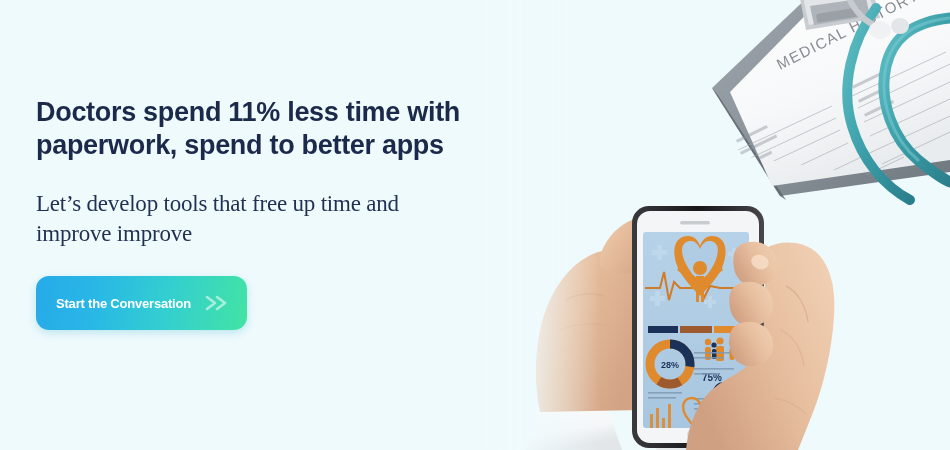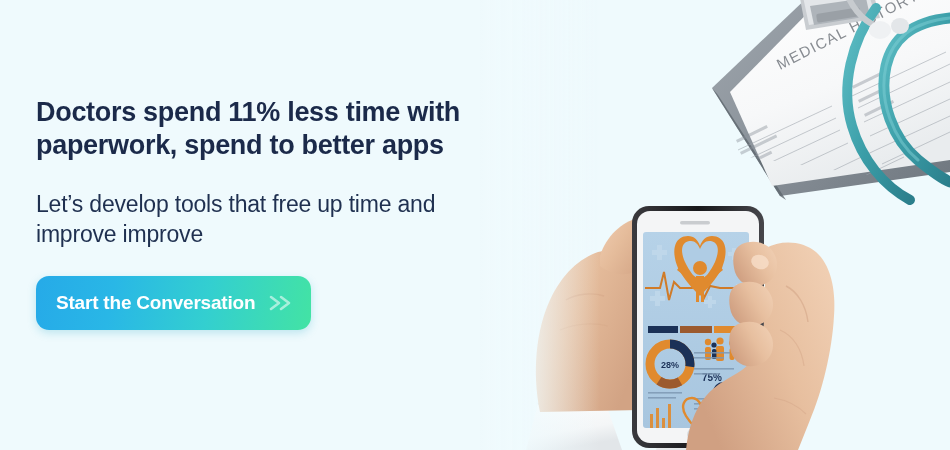--- a/index.html
+++ b/index.html
@@ -38,20 +38,21 @@
     letter-spacing: -0.3px;
   }
   .subhead {
     margin: 0;
     padding-top: 27px;
     font-size: 23px;
     line-height: 30px;
     font-weight: normal;
     color: #1F3050;
     letter-spacing: -0.2px;
+    font-family: Liberation Serif, serif;
   }
 
   
   .cta-wrap {
     padding-top: 27px;
   }
   .cta {
     display: inline-flex;
     align-items: center;
     gap: 12px;
@@ -59,21 +60,21 @@
     padding: 0 18px 0 20px;
     border: none;
     border-radius: 13px;
     background: linear-gradient(100deg, #26AAE8 0%, #29B7E6 28%, #33CFD0 62%, #43E3A4 100%);
     box-shadow: 0 3px 8px rgba(40,170,200,0.25);
     cursor: pointer;
     font-family: "Liberation Sans", sans-serif;
   }
   .cta-label {
     color: #FFFFFF;
-    font-size: 19px;
+    font-size: 13px;
     font-weight: bold;
     letter-spacing: -0.2px;
     white-space: nowrap;
   }
   .cta-chevrons {
     display: flex;
     align-items: center;
     opacity: 0.55;
   }
 

